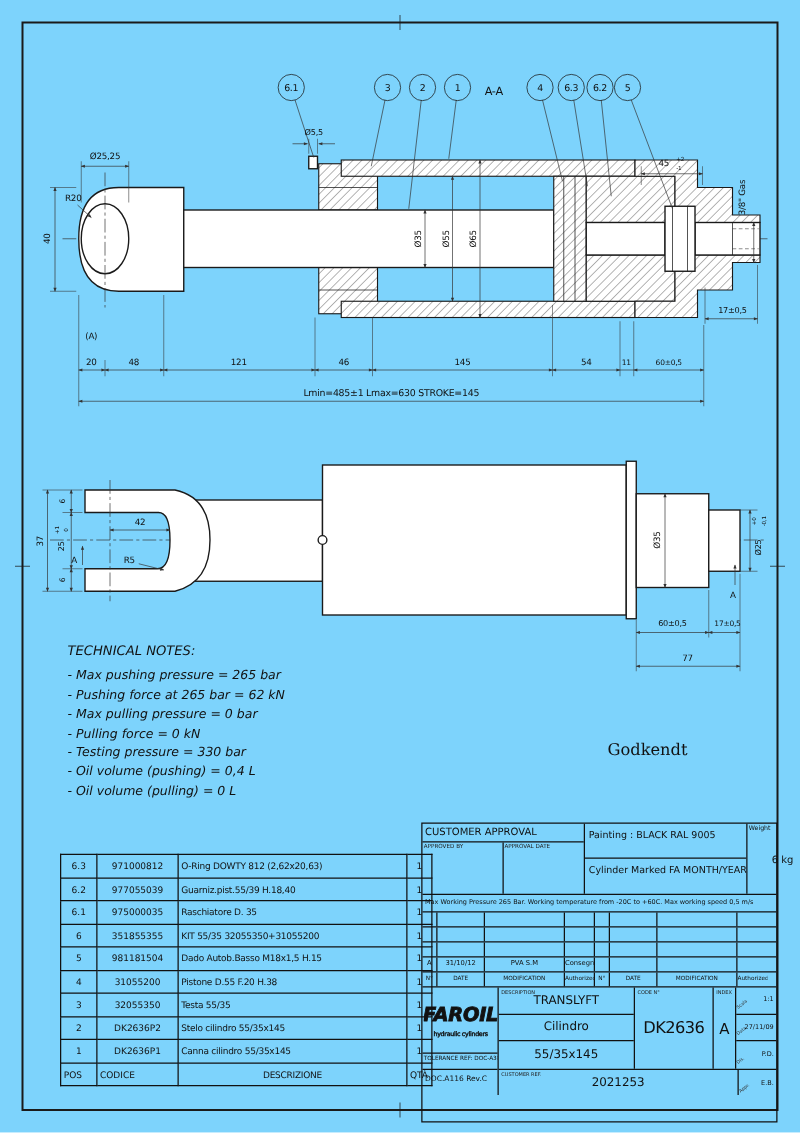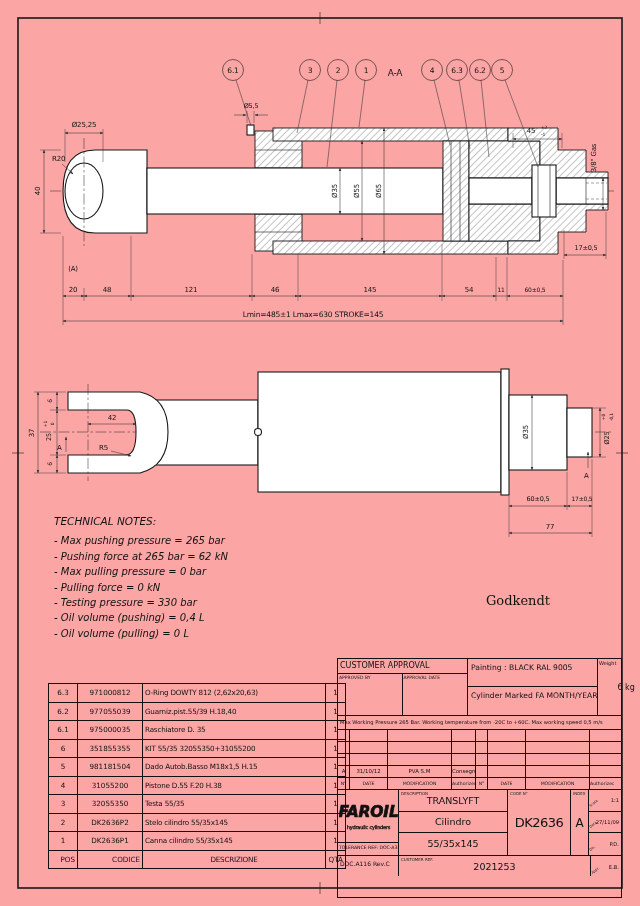--- a/index.html
+++ b/index.html
@@ -1,16 +1,16 @@
 <!DOCTYPE html>
 <html><head>
 <meta charset="utf-8">
 <style>
   html,body{margin:0;padding:0;background:#fff;}
-  .sheet{position:relative;width:640px;height:906px;background:#fca5a5;color:#111;
+  .sheet{position:relative;width:640px;height:906px;background:#7dd3fc;color:#111;
          font-family:"DejaVu Sans",sans-serif;overflow:hidden;}
   svg text{fill:#111;font-family:"DejaVu Sans",sans-serif;letter-spacing:-0.2px;}
   .ln{fill:none;stroke:#1a1a1a;stroke-width:1.1;}
   .lw{fill:#fff;stroke:#1a1a1a;stroke-width:1.1;}
   .lh{fill:url(#h1);stroke:#1a1a1a;stroke-width:0.9;}
   .dm{fill:none;stroke:#333;stroke-width:0.55;}
   .xln{fill:none;stroke:#333;stroke-width:0.45;}
   .cl{fill:none;stroke:#333;stroke-width:0.55;stroke-dasharray:11 2.5 2.5 2.5;}
   .thin{fill:none;stroke:#1a1a1a;stroke-width:0.6;}.t9{font-size:9px}.t75{font-size:7.5px}
   .t7{font-size:7px}.t65{font-size:6.5px}.t6{font-size:6px}.t45{font-size:4.5px}
@@ -23,21 +23,21 @@
             font-family:"DejaVu Serif",serif;font-size:13px;line-height:22px;}
   
   .bom{position:absolute;left:48px;top:683px;border-collapse:collapse;table-layout:fixed;}
   .bom td{border:1px solid #111;height:17.5px;font-size:7.2px;padding:0 2px;overflow:hidden;
           white-space:nowrap;}
   .bom{border:1.5px solid #111;}
   .bom .c-pos{width:24px;text-align:center;}
   .bom .c-code{width:60px;text-align:center;}
   .bom .c-desc{width:178px;text-align:left;letter-spacing:-0.2px;}
   .bom .c-qty{width:15px;text-align:center;}
-  .bom .hdr td{text-align:right;font-size:7.2px;}
+  .bom .hdr td{text-align:left;font-size:7.2px;}
   
   .tb{position:absolute;left:337px;top:658px;width:285px;height:240px;border:1.5px solid #111;
       box-sizing:border-box;font-size:7px;}
   .tb *{box-sizing:border-box;}
   .row1{display:flex;height:57px;border-bottom:1px solid #111;}
   .ca{width:130px;border-right:1px solid #111;display:flex;flex-direction:column;}
   .ca-head{height:15px;border-bottom:1px solid #111;font-size:8px;padding:2px 2px 0;white-space:nowrap;}
   .ca-sub{flex:1;display:flex;}
   .ca-s1,.ca-s2{width:50%;font-size:4.5px;padding:1px;color:#222;}
   .ca-s1{border-right:1px solid #111;}

